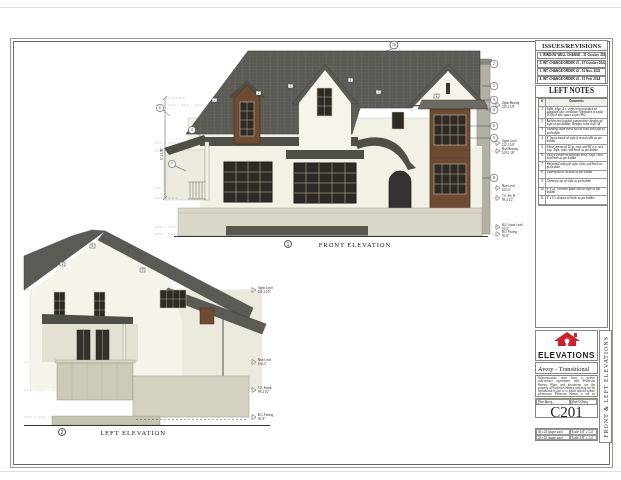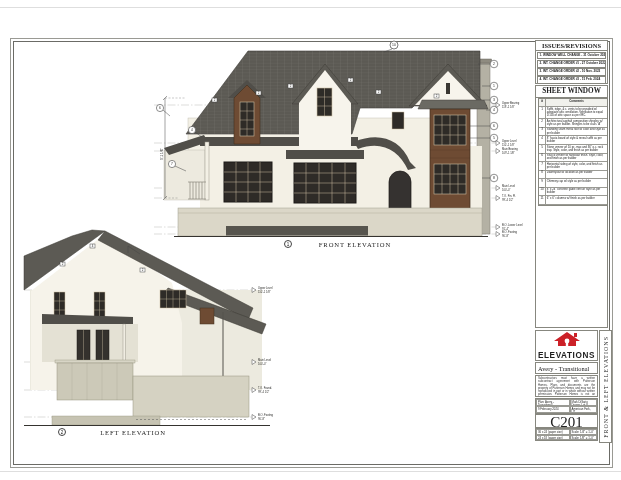--- a/index.html
+++ b/index.html
@@ -340,21 +340,21 @@
 
 <div class="tb" style="left:535px;top:40px;width:73px;height:44px">
   <div class="issues-title">ISSUES/REVISIONS</div>
   <div class="irow"><span>1.</span> <span>WINDOW WELL CHANGE - 31 October 2022</span></div>
   <div class="irow"><span>2.</span> <span>INT. CHANGE ORDER #1 - 27 October 2022</span></div>
   <div class="irow"><span>3.</span> <span>INT. CHANGE ORDER #2 - 10 Nov. 2023</span></div>
   <div class="irow"><span>4.</span> <span>INT. CHANGE ORDER #3 - 15 Feb. 2024</span></div>
 </div>
 
 <div class="tb" style="left:535px;top:85px;width:73px;height:243px">
-  <div class="notes-title">SHEET WINDOW</div>
+  <div class="notes-title">LEFT NOTES</div>
   <div class="ntable">
     <div class="nrow hdr">
       <div class="ncell-num">#</div>
       <div class="ncell-txt" style="text-align:center">Comments</div>
     </div>
     <div class="nrow">
         <div class="ncell-num">1</div>
         <div class="ncell-txt">Soffit, ridge, &amp; c. vents to be provided w/ adequate attic ventilation. Ventilation to equal 1/150 of attic space as per IRC.</div>
       </div>
     <div class="nrow">
@@ -421,21 +421,21 @@
   <div class="disc">Subcontractors must have a written subcontract agreement with Patterson Homes. Plans and documents are the property of Patterson Homes and may not be reproduced in part or in whole without written permission. Patterson Homes is not an architect or engineer.</div>
 </div>
 
 <div class="tb grid2" style="left:535px;top:398px;width:63px;height:16px">
   <div class="gcell">Plan: Avery - Transitional</div>
   <div class="gcell"><span>Mark DiSario</span><br><span>Draper, Lot 8</span></div>
   <div class="gcell">9 February 2024</div>
   <div class="gcell">American Fork, UT</div>
 </div>
 
-<div class="tb" style="left:535px;top:414px;width:63px;height:14px">
+<div class="tb" style="left:535px;top:404px;width:63px;height:14px">
   <div class="sheetnum">C201</div>
 </div>
 
 <div class="tb grid2" style="left:535px;top:428px;width:63px;height:13px">
   <div class="scell">36 x 24 (paper size)</div>
   <div class="scell">Scale: 1/4" = 1'-0"</div>
   <div class="scell">24 x 18 (paper size)</div>
   <div class="scell">Scale: 1/8" = 1'-0"</div>
 </div>
 

